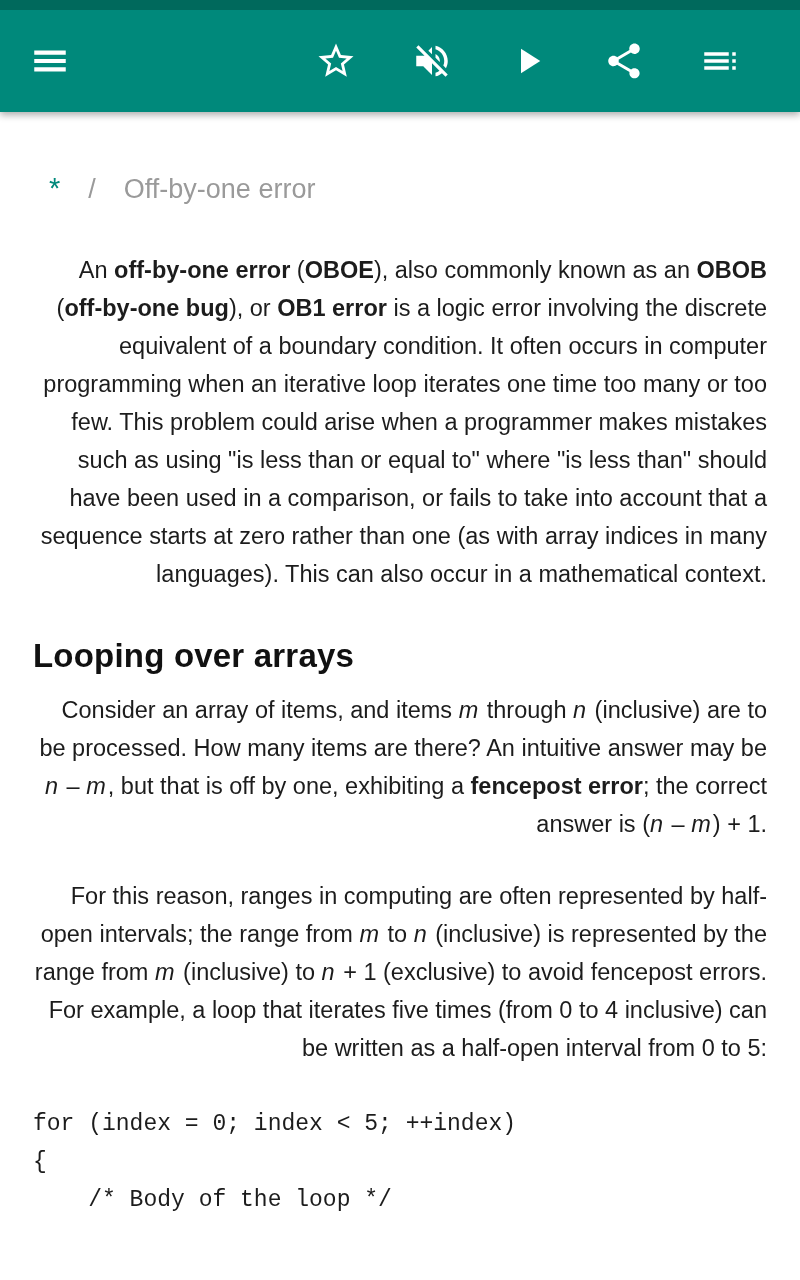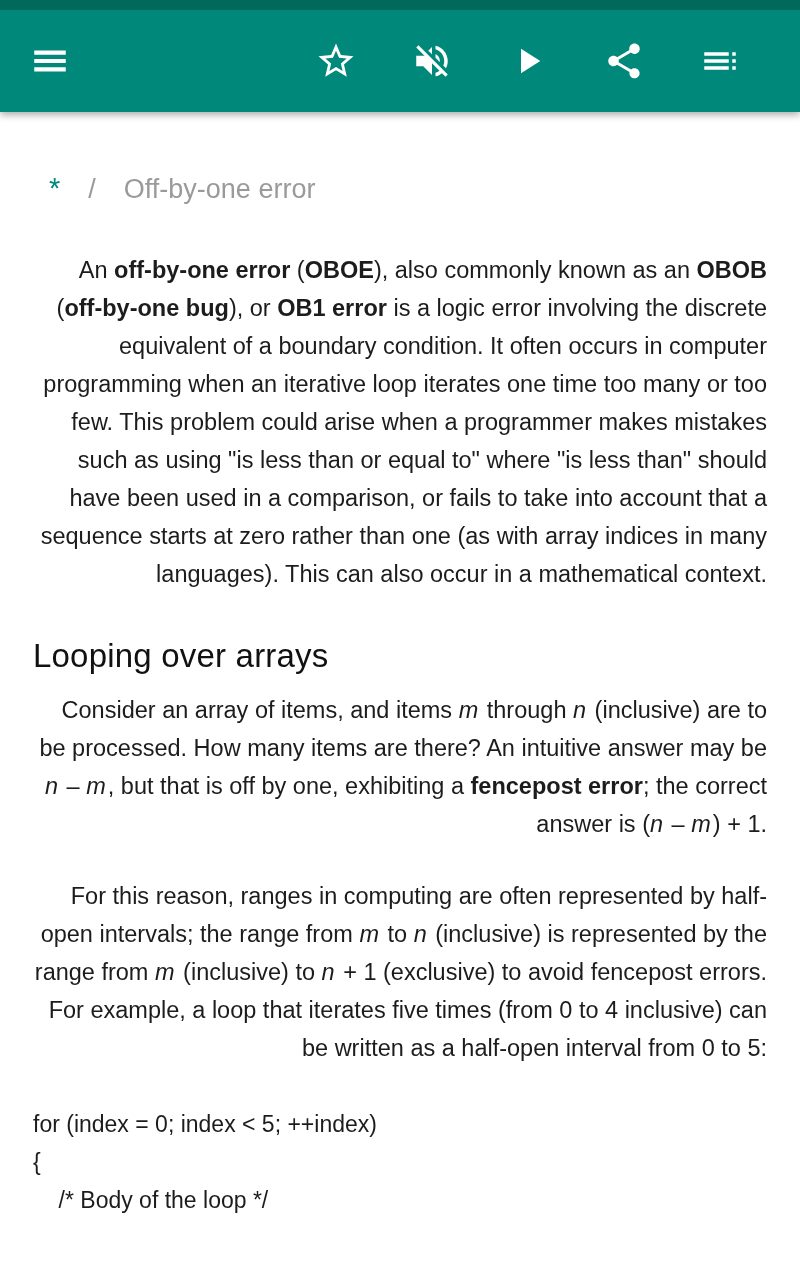--- a/index.html
+++ b/index.html
@@ -31,27 +31,27 @@
   .breadcrumb{
     display:flex;align-items:baseline;gap:28px;
     font-size:27px;color:#9a9a9a;padding-left:16px;
     margin:0 0 46px 0;
   }
   .breadcrumb .bc-star{color:#00897B;font-size:29px;}
   p.body-text{
     font-size:23.5px;line-height:38px;margin:0 0 34px 0;text-align:right;
   }
   h2.section-heading{
-    font-size:33px;font-weight:400;margin:44px 0 16px 0;color:#111;
+    font-size:33px;font-weight:700;margin:44px 0 16px 0;color:#111;
     letter-spacing:.2px;
   }
   .b{font-weight:700;}
   .i{font-style:italic;padding-right:2px;}
   pre.code-block{
-    font-family:Liberation Sans, sans-serif;
+    font-family:Liberation Mono, monospace;
     font-size:23px;line-height:38px;margin:38px 0 0 0;color:#1c1c1c;
     white-space:pre;
   }
 </style>
 </head>
 <body>
 
 <header data-name="app-bar">
   <div class="status-bar" data-name="status-bar"></div>
   <div class="bar-row" data-name="toolbar">

